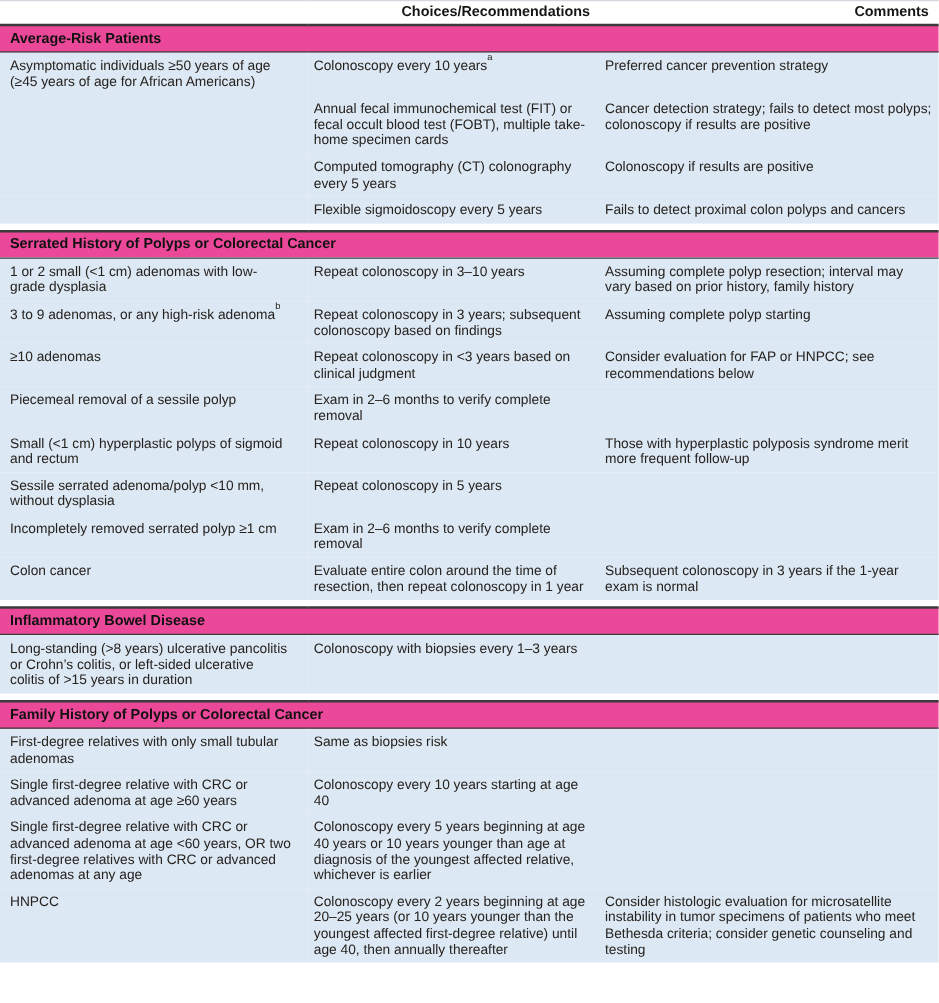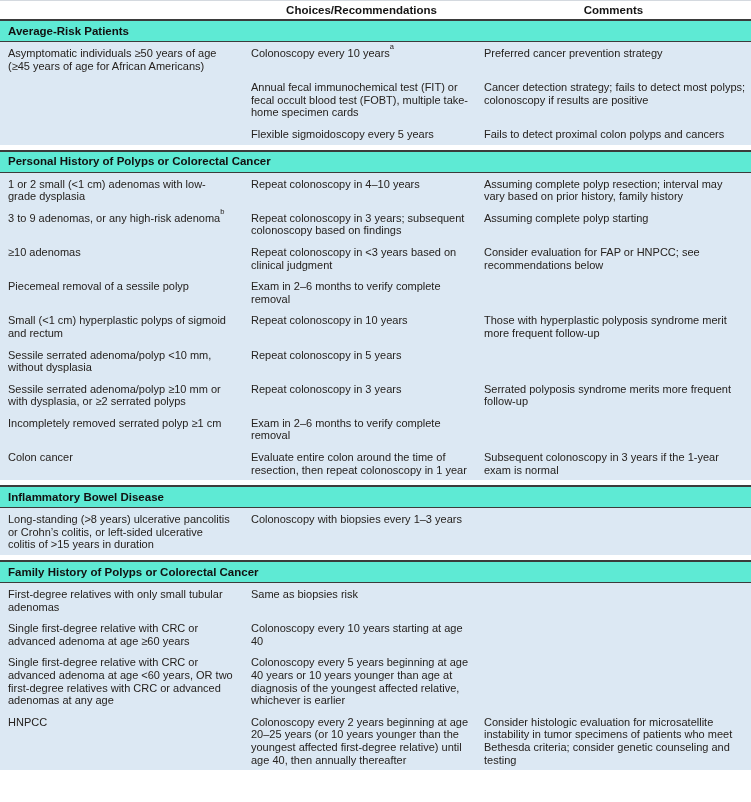--- a/index.html
+++ b/index.html
@@ -12,28 +12,28 @@
   }
   table.tbl {
     width:751px; border-collapse:collapse; table-layout:fixed;
     border-top:1px solid #d4d9df;
   }
   col.c1col { width:247px; }
   col.c2col { width:233px; }
   col.c3col { width:271px; }
 
   thead th {
-    text-align:center; font-size:11.5px; font-weight:bold; color:#141414;
+    text-align:right; font-size:11.5px; font-weight:bold; color:#141414;
     padding:3px 8px 3px 4px; line-height:12px;
     border-bottom:2.5px solid #3b3b3b; background:#ffffff;
   }
   thead th.first { padding-left:8px; }
 
   tr.band td {
-    background:#5eead4; color:#111111;
+    background:#ec4899; color:#111111;
     font-size:11.5px; font-weight:bold; line-height:12.5px;
     padding:3.5px 8px 4px 8px;
     border-top:2.5px solid #3b3b3b;
     border-bottom:1.2px solid #3b3b3b;
   }
   tr.gap td { background:#ffffff; height:5px; padding:0; border:0; font-size:0; line-height:0; }
 
   tr.r td {
     background:#dce8f3; vertical-align:top;
     font-size:11px; line-height:12.6px;
@@ -70,33 +70,38 @@
       <td class="c2"><span>Colonoscopy every 10 years</span><sup>a</sup></td>
       <td class="c3"><span>Preferred cancer prevention strategy</span></td>
     </tr>
     <tr class="r">
       <td class="c1"><span></span></td>
       <td class="c2"><span>Annual fecal immunochemical test (FIT) or fecal occult blood test (FOBT), multiple take-home specimen cards</span></td>
       <td class="c3"><span>Cancer detection strategy; fails to detect most polyps; colonoscopy if results are positive</span></td>
     </tr>
     <tr class="r">
       <td class="c1"><span></span></td>
+      <td class="c2"><span>Computed tomography (CT) colonography every 5 years</span></td>
+      <td class="c3"><span>Colonoscopy if results are positive</span></td>
+    </tr>
+    <tr class="r">
+      <td class="c1"><span></span></td>
       <td class="c2"><span>Flexible sigmoidoscopy every 5 years</span></td>
       <td class="c3"><span>Fails to detect proximal colon polyps and cancers</span></td>
     </tr>
 
     <tr class="gap">
         <td colspan="3"></td>
       </tr>
     <tr class="band">
-      <td colspan="3">Personal History of Polyps or Colorectal Cancer</td>
+      <td colspan="3">Serrated History of Polyps or Colorectal Cancer</td>
     </tr>
     <tr class="r">
       <td class="c1"><span>1 or 2 small (&lt;1 cm) adenomas with low-grade dysplasia</span></td>
-      <td class="c2"><span>Repeat colonoscopy in 4–10 years</span></td>
+      <td class="c2"><span>Repeat colonoscopy in 3–10 years</span></td>
       <td class="c3"><span>Assuming complete polyp resection; interval may vary based on prior history, family history</span></td>
     </tr>
     <tr class="r">
       <td class="c1"><span>3 to 9 adenomas, or any high-risk adenoma</span><sup>b</sup></td>
       <td class="c2"><span>Repeat colonoscopy in 3 years; subsequent colonoscopy based on findings</span></td>
       <td class="c3"><span>Assuming complete polyp starting</span></td>
     </tr>
     <tr class="r">
       <td class="c1"><span>≥10 adenomas</span></td>
       <td class="c2"><span>Repeat colonoscopy in &lt;3 years based on clinical judgment</span></td>
@@ -109,25 +114,20 @@
     </tr>
     <tr class="r">
       <td class="c1"><span>Small (&lt;1 cm) hyperplastic polyps of sigmoid and rectum</span></td>
       <td class="c2"><span>Repeat colonoscopy in 10 years</span></td>
       <td class="c3"><span>Those with hyperplastic polyposis syndrome merit more frequent follow-up</span></td>
     </tr>
     <tr class="r">
       <td class="c1"><span>Sessile serrated adenoma/polyp &lt;10 mm, without dysplasia</span></td>
       <td class="c2"><span>Repeat colonoscopy in 5 years</span></td>
       <td class="c3"><span></span></td>
-    </tr>
-    <tr class="r">
-      <td class="c1"><span>Sessile serrated adenoma/polyp ≥10 mm or with dysplasia, or ≥2 serrated polyps</span></td>
-      <td class="c2"><span>Repeat colonoscopy in 3 years</span></td>
-      <td class="c3"><span>Serrated polyposis syndrome merits more frequent follow-up</span></td>
     </tr>
     <tr class="r">
       <td class="c1"><span>Incompletely removed serrated polyp ≥1 cm</span></td>
       <td class="c2"><span>Exam in 2–6 months to verify complete removal</span></td>
       <td class="c3"><span></span></td>
     </tr>
     <tr class="r">
       <td class="c1"><span>Colon cancer</span></td>
       <td class="c2"><span>Evaluate entire colon around the time of resection, then repeat colonoscopy in 1 year</span></td>
       <td class="c3"><span>Subsequent colonoscopy in 3 years if the 1-year exam is normal</span></td>

